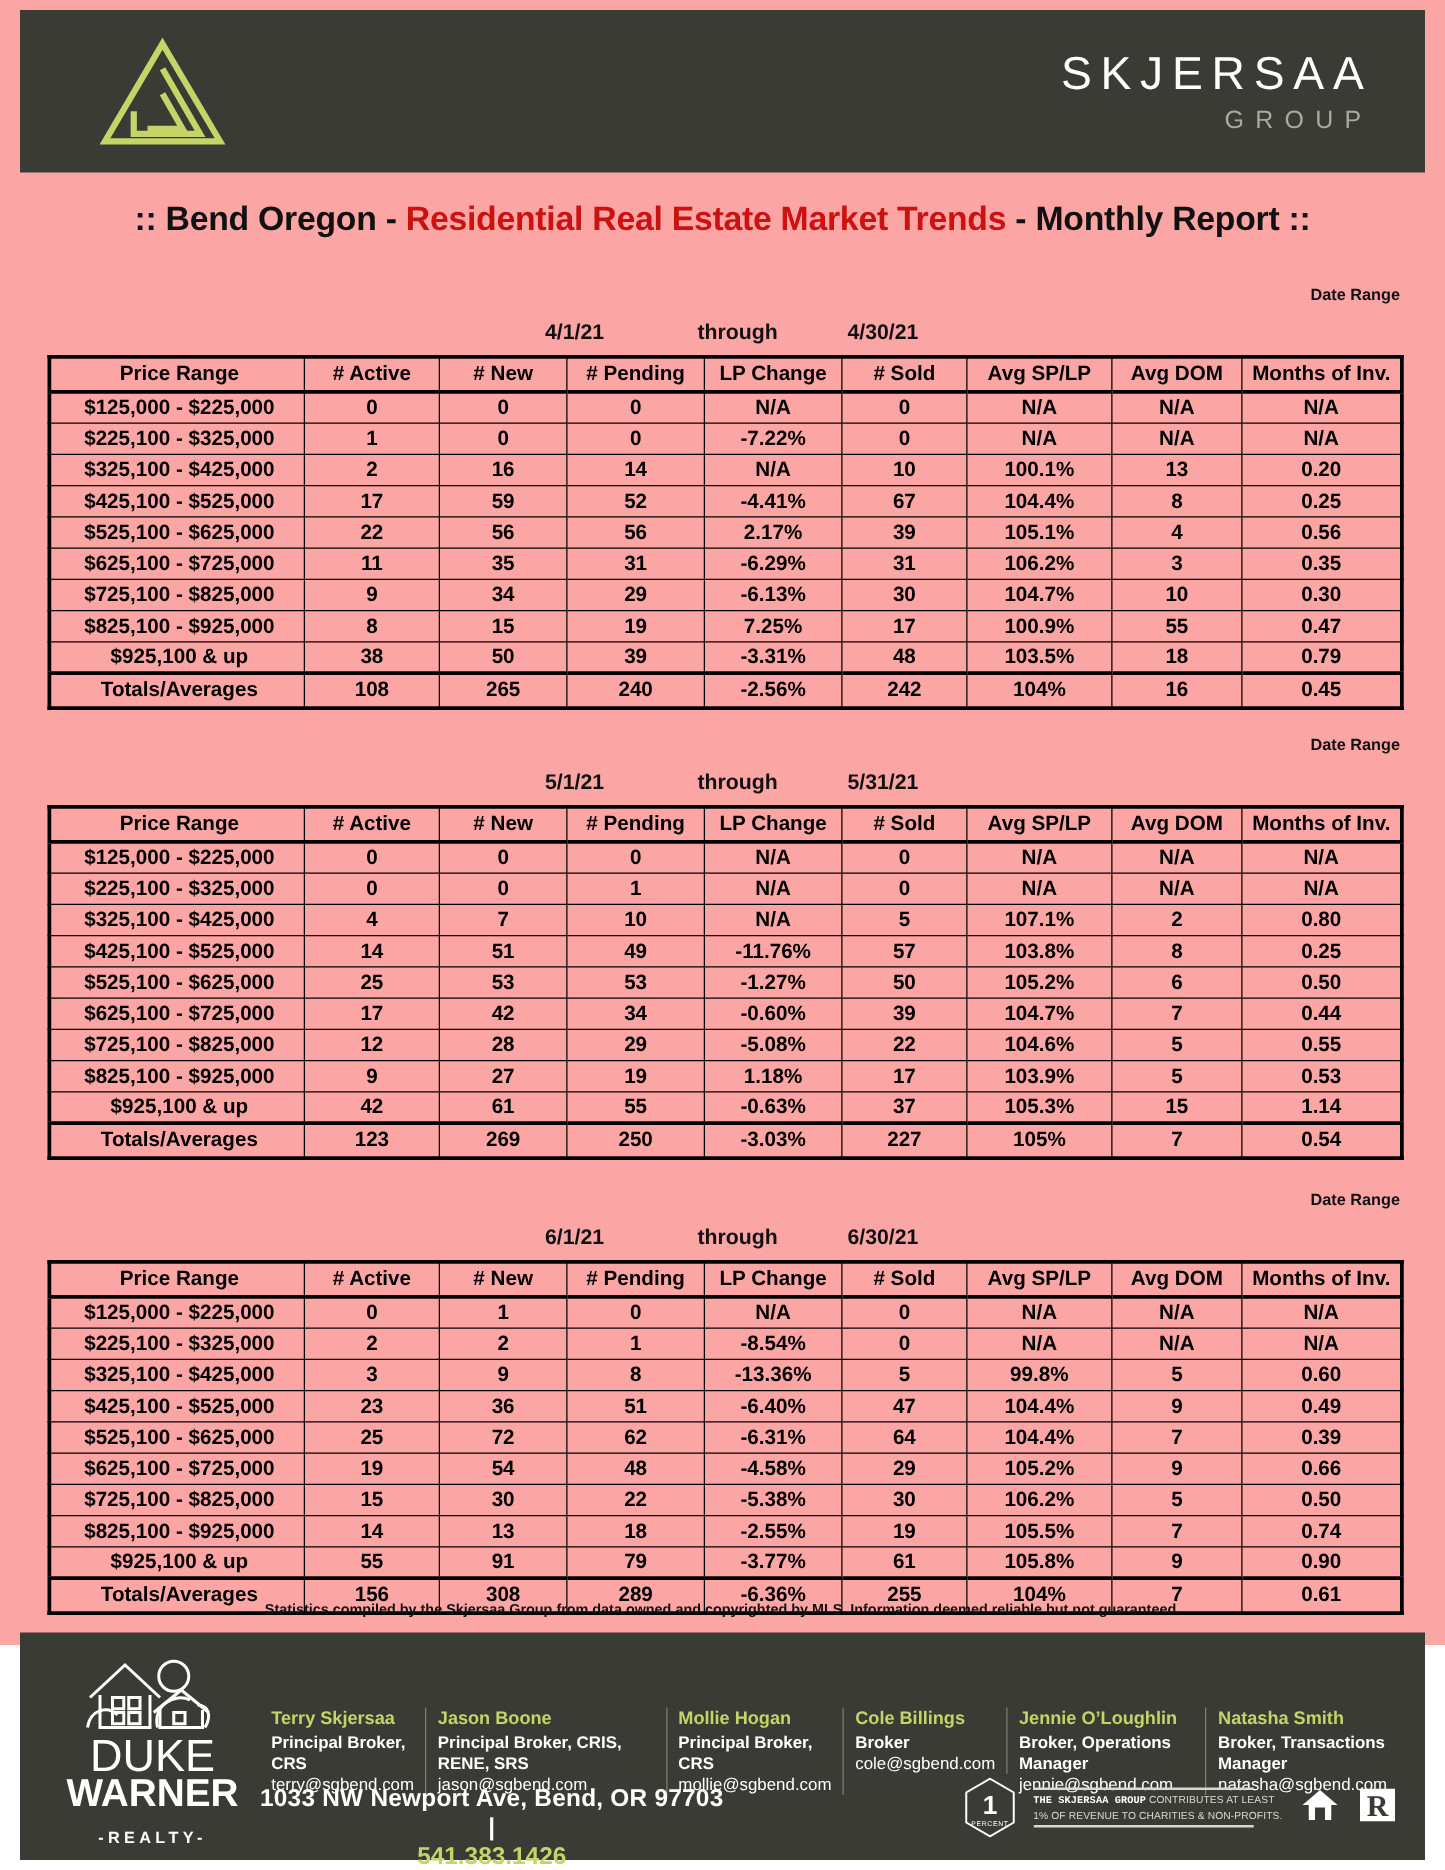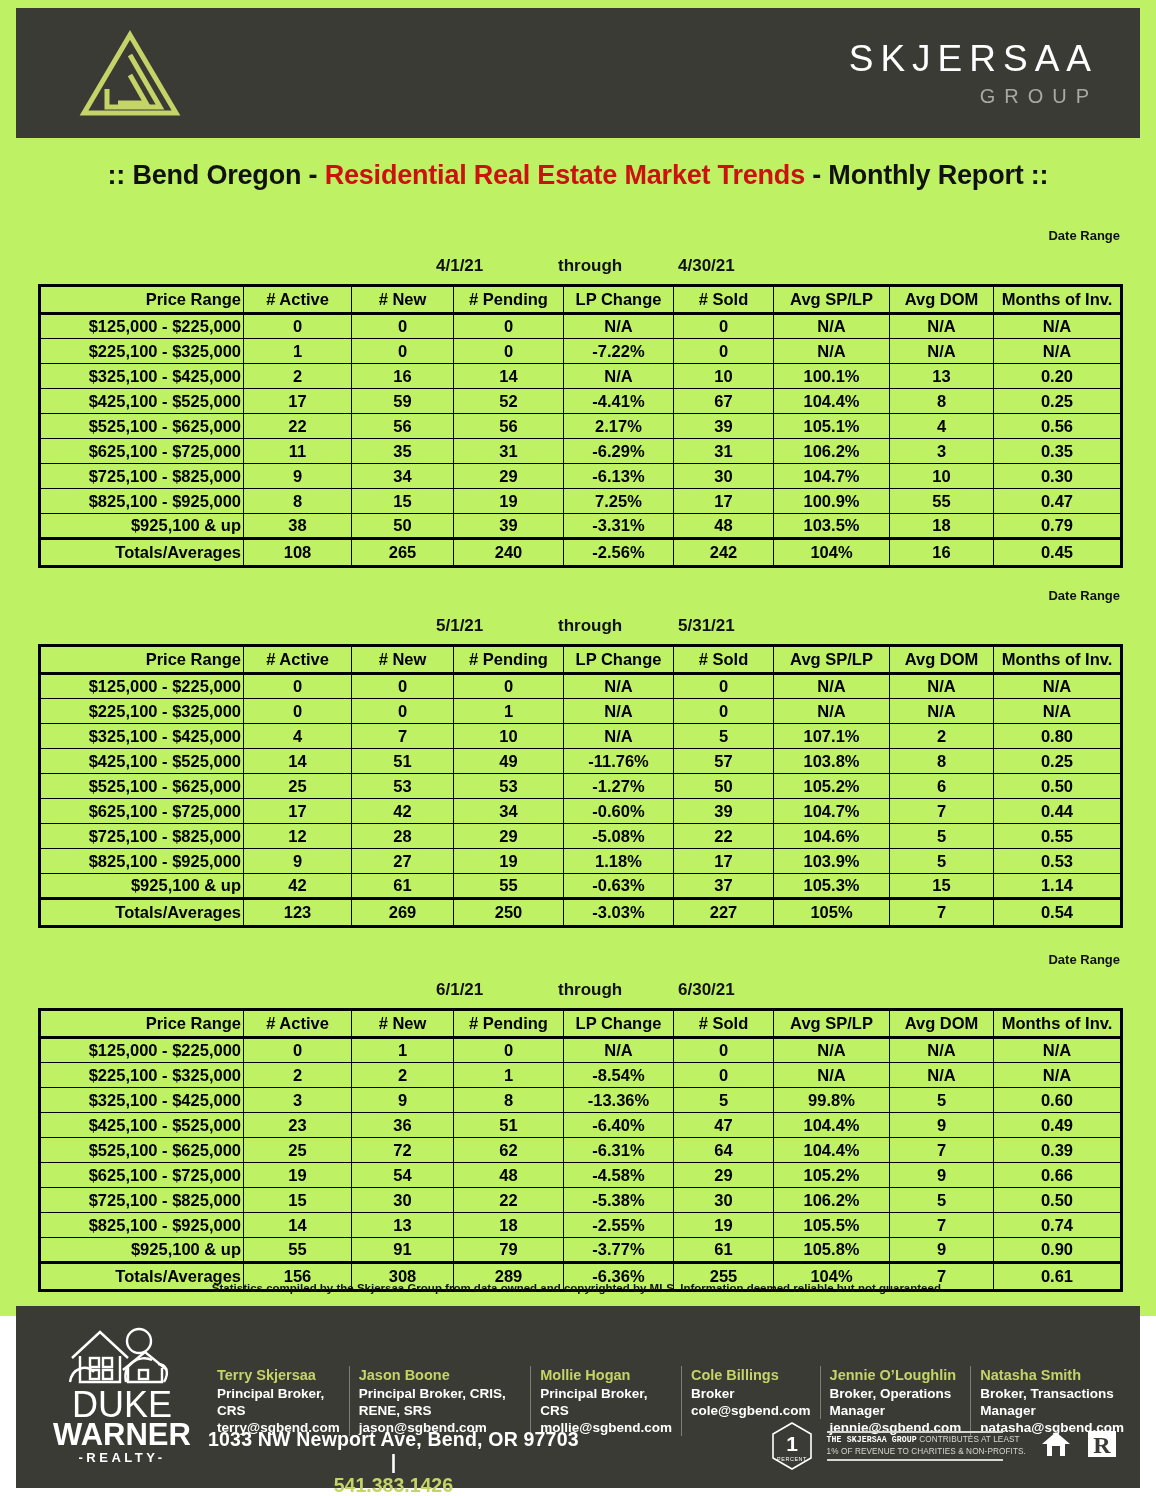--- a/index.html
+++ b/index.html
@@ -3,21 +3,21 @@
 <meta charset="utf-8">
 <style>
   * { box-sizing: border-box; margin: 0; padding: 0; }
   html, body {
     width: 1156px;
     height: 1496px;
     background: #ffffff;
     font-family: "Liberation Sans", sans-serif;
     overflow: hidden;
   }
-  .page { position: relative; width: 1156px; height: 1316px; background: #bef264; padding-left: 17px; }
+  .page { position: relative; width: 1156px; height: 1316px; background: #fca5a5; padding-left: 17px; }
 
   
   .header-bar {
     position: absolute; left: 16px; top: 8px;
     width: 1124px; height: 130px;
     background: #3b3b36;
     display: flex; align-items: center; justify-content: space-between;
     padding: 0 28px 0 60px;
   }
   .logo-mark { width: 108px; height: 92px; display: block; }
@@ -80,21 +80,21 @@
   table.mkt th, table.mkt td {
     border: 1.5px solid #000;
     height: 25px;
     line-height: 21px;
     text-align: center;
     font-weight: bold;
     padding: 0 2px;
     white-space: nowrap;
   }
   table.mkt th:first-child,
-  table.mkt td:first-child { text-align: right; padding-left: 5px; }
+  table.mkt td:first-child { text-align: center; padding-left: 5px; }
   table.mkt thead th { height: 28px; border-bottom-width: 3px; }
   table.mkt tbody tr.totals td {
     border-top: 3px solid #000;
     height: 28px;
   }
 
   
   .footnote {
     position: absolute; left: 0; top: 1282px; width: 1156px;
     text-align: center; font-size: 11.5px; font-weight: bold; color: #111;
@@ -108,35 +108,35 @@
   }
   .dw-logo {
     position: absolute; left: 26px; top: 14px;
     width: 160px; height: 150px;
     display: flex; flex-direction: column; align-items: center;
   }
   .dw-house { width: 112px; height: 66px; display: block; }
   .dw-text { text-align: center; color: #fff; line-height: 0.92; margin-top: 2px; }
   .dw-duke { font-size: 36px; font-weight: normal; letter-spacing: 0px; }
   .dw-warner { font-size: 31px; font-weight: bold; letter-spacing: 0px; }
-  .dw-realty { font-size: 13px; font-weight: bold; letter-spacing: 3.5px; margin-top: 2px; }
+  .dw-realty { font-size: 13px; font-weight: bold; letter-spacing: 3.5px; margin-top: 14px; }
 
   .contacts {
     position: absolute; left: 192px; top: 20px;
     width: 925px; display: flex; align-items: flex-start; margin-top: 40px;
   }
   .contact {
     padding: 0 9px;
     border-right: 1.5px solid #7e7e74;
     line-height: 1.28;
   }
   .contact:last-child { border-right: none; }
   .c-name { color: #c5d467; font-size: 14.5px; font-weight: bold; }
   .c-role { color: #ffffff; font-size: 13.5px; font-weight: bold; }
-  .c-mail { color: #ffffff; font-size: 13.5px; font-weight: bold; }
+  .c-mail { color: #ffffff; font-size: 13.5px; font-weight: normal; }
 
   .addr-row {
     position: absolute; left: 192px; top: 122px;
     display: flex; align-items: center; height: 42px; flex-direction: column;
   }
   .addr-text { color: #ffffff; font-size: 19.5px; font-weight: bold; letter-spacing: 0.2px; }
   .addr-sep { color: #ffffff; font-size: 19.5px; font-weight: bold; padding: 0 7px; }
   .addr-phone { color: #c5d467; font-size: 19.5px; font-weight: bold; }
   .addr-web { color: #ffffff; font-size: 19.5px; font-weight: bold; }
 

